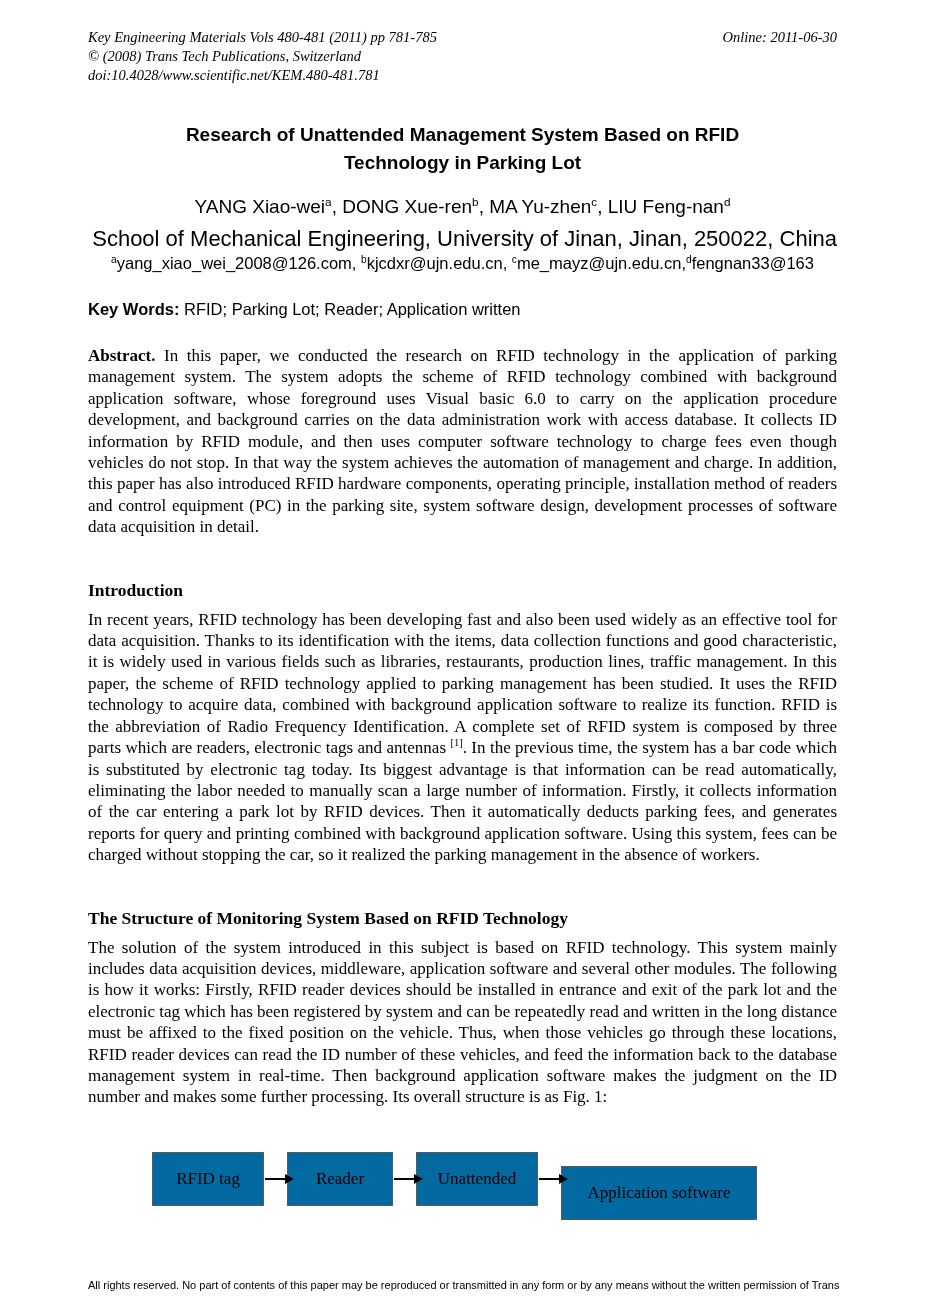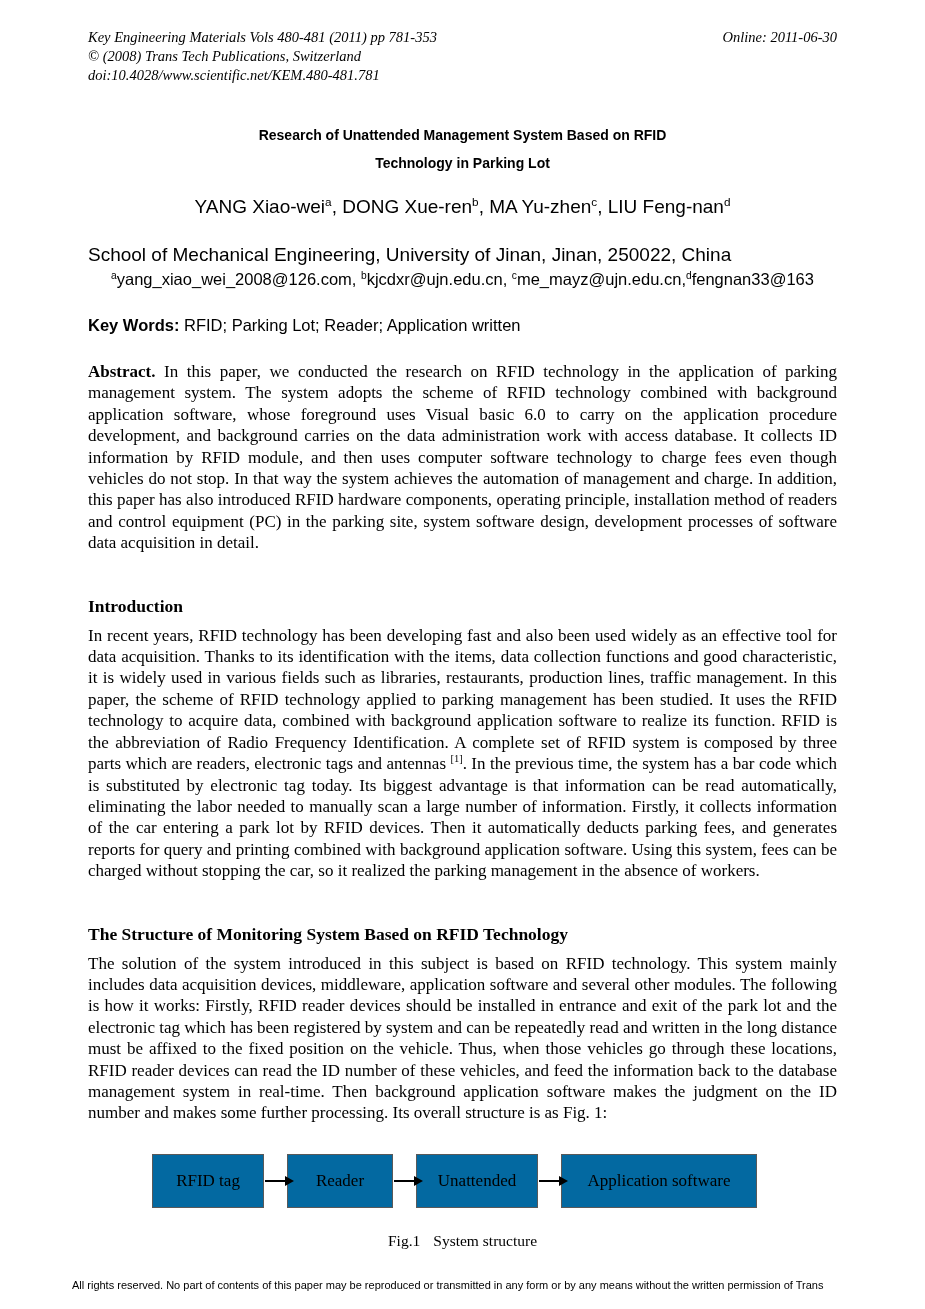--- a/index.html
+++ b/index.html
@@ -22,35 +22,35 @@
     line-height: 19px;
     font-family: "Liberation Serif", serif;
   }
   .hdr-row1 { display: flex; justify-content: space-between; }
   
   .title {
     margin-top: 36px;
     text-align: center;
     font-family: "Liberation Sans", sans-serif;
     font-weight: bold;
-    font-size: 14px;
+    font-size: 19px;
     line-height: 28px;
   }
   .authors {
     margin-top: 17px;
     text-align: center;
     font-family: "Liberation Sans", sans-serif;
     font-size: 19px;
     line-height: 25px;
   }
   .affil {
-    margin-top: 25px;
-    text-align: left;
+    margin-top: 9px;
+    text-align: right;
     font-family: "Liberation Sans", sans-serif;
-    font-size: 19px;
+    font-size: 22px;
     line-height: 22px;
   }
   .emails {
     margin-top: 2px;
     text-align: center;
     font-family: "Liberation Sans", sans-serif;
     font-size: 16.5px;
     line-height: 22px;
   }
   sup { font-size: 0.62em; line-height: 0; vertical-align: super; }
@@ -89,21 +89,21 @@
     display: flex;
     align-items: center;
     justify-content: center;
     font-size: 17px;
     box-sizing: border-box;
     background: #0369a1;
   }
   .b1 { width: 112px; }
   .b2 { width: 106px; }
   .b3 { width: 122px; }
-  .b4 { width: 196px; }
+  .b4 { width: 196px; margin-top: 28px; }
   .arrow {
     width: 21px;
     height: 1.6px;
     background: #000;
     position: relative;
     margin: 0 1px;
   }
   .arrow::after {
     content: "";
     position: absolute;
@@ -115,36 +115,36 @@
   }
   .fig-caption {
     margin-top: 24px;
     text-align: center;
     font-size: 15.5px;
   }
   .fig-caption .cap-label { margin-right: 13px; }
   
   .footer {
     position: absolute;
-    left: 72px;
+    left: 88px;
     right: 75px;
     bottom: 17px;
     font-family: "Liberation Sans", sans-serif;
     font-size: 11px;
     line-height: 13.5px;
   }
 </style>
 </head>
 <body>
 
 <div class="page">
 
   <div class="hdr">
     <div class="hdr-row1">
-      <span>Key Engineering Materials Vols 480-481 (2011) pp 781-353</span>
+      <span>Key Engineering Materials Vols 480-481 (2011) pp 781-785</span>
       <span>Online: 2011-06-30</span>
     </div>
     <div>© (2008) Trans Tech Publications, Switzerland</div>
     <div>doi:10.4028/www.scientific.net/KEM.480-481.781</div>
   </div>
 
   <div class="title">
     <div>Research of Unattended Management System Based on RFID</div>
     <div>Technology in Parking Lot</div>
   </div>
@@ -174,21 +174,18 @@
   <div class="figure-row">
     <div class="flow-box b1">RFID tag</div>
     <span class="arrow"></span>
     <div class="flow-box b2">Reader</div>
     <span class="arrow"></span>
     <div class="flow-box b3">Unattended</div>
     <span class="arrow"></span>
     <div class="flow-box b4">Application software</div>
   </div>
 
-  <div class="fig-caption">
-    <span class="cap-label">Fig.1</span><span>System structure</span>
-  </div>
 
   <div class="footer">
     <div>All rights reserved. No part of contents of this paper may be reproduced or transmitted in any form or by any means without the written permission of Trans</div>
   </div>
 
 </div>
 
 </body></html>

